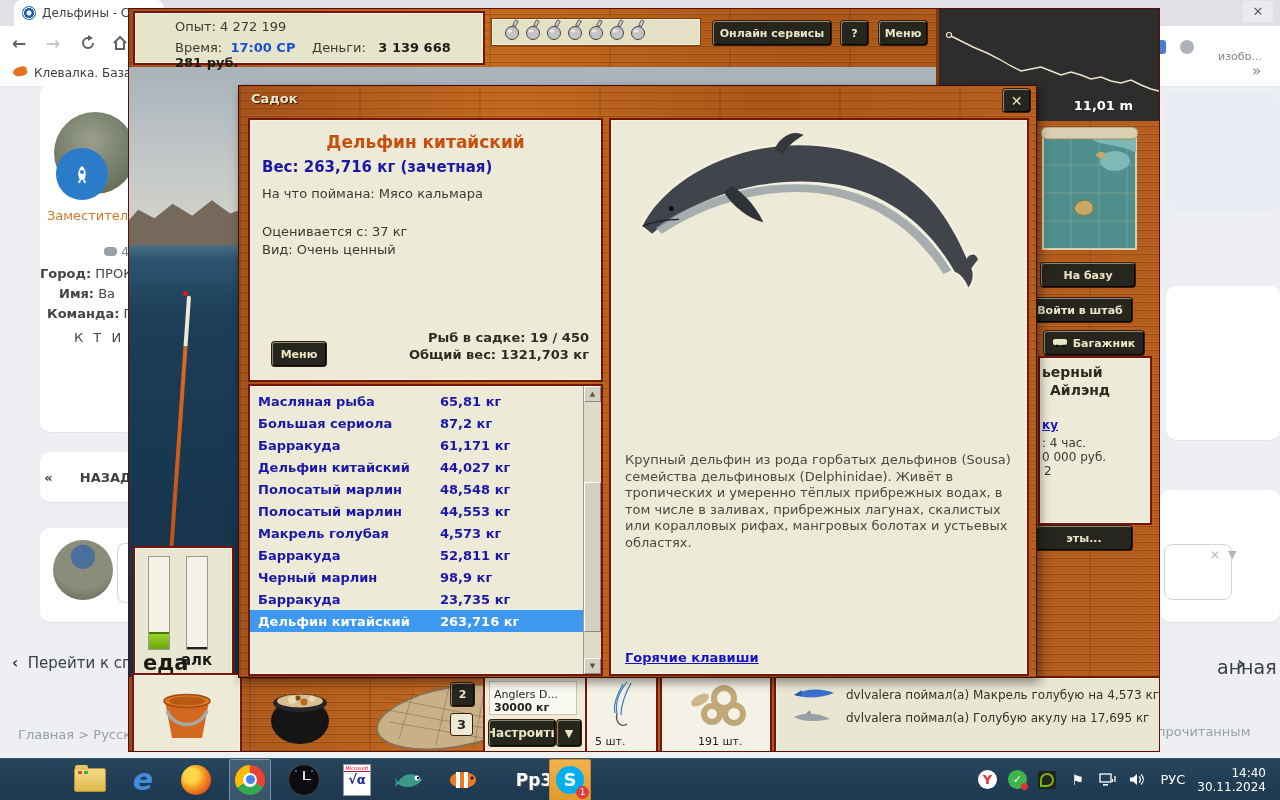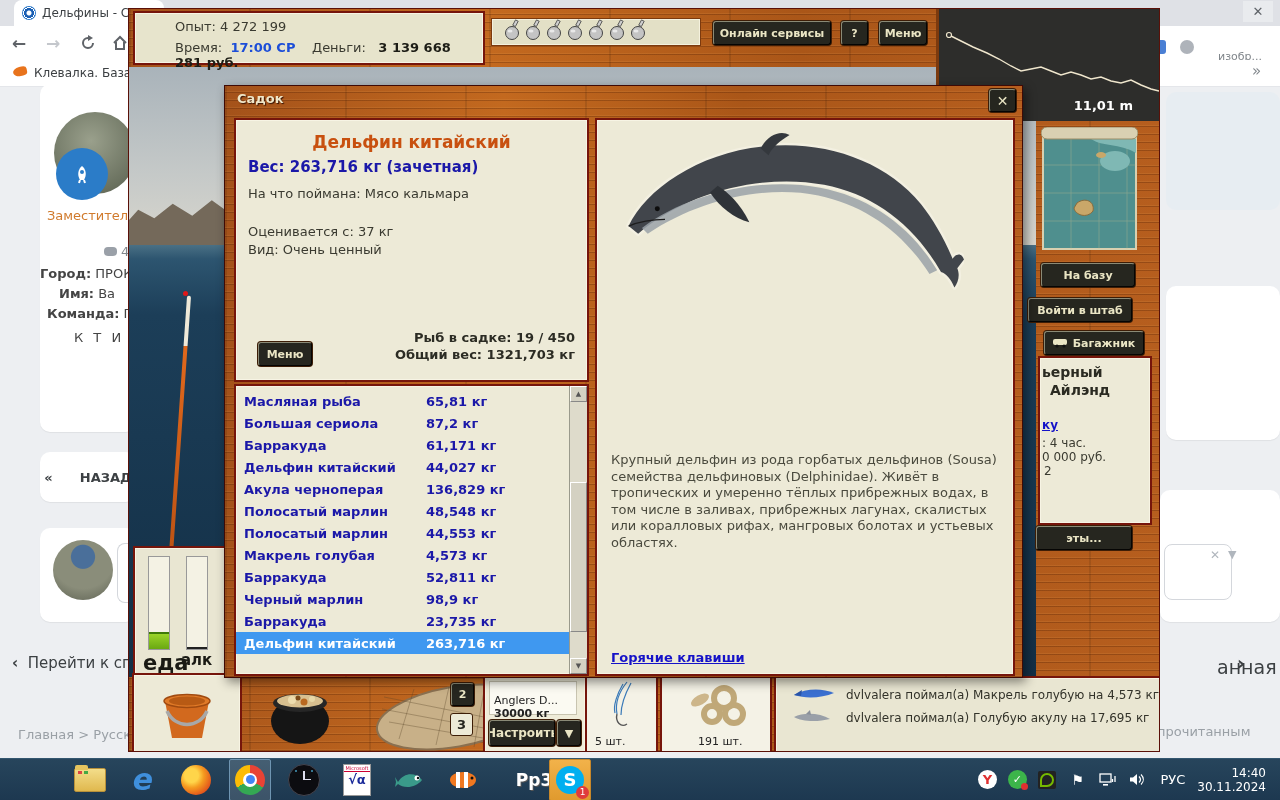--- a/index.html
+++ b/index.html
@@ -257,21 +257,21 @@
     </g>
   </svg>
   <div class="gbtn" style="left:322px;top:674px;width:21px;height:21px;">
       <span>2</span>
     </div>
   <div class="a" style="left:321px;top:704px;width:21px;height:21px;background:#EDEAD7;border:1px solid #3d1d06;border-radius:3px;display:flex;align-items:center;justify-content:center;font-weight:bold;font-size:13px;color:#26261F;">
       <span>3</span>
     </div>
 
   <div class="panel" style="left:354px;top:667px;width:100px;height:77px;background:#efecd9;">
-    <div class="a" style="left:4px;top:3px;width:88px;height:34px;background:#fbfaf2;border:1px solid #c8c4b0;padding:12px 4px;box-sizing:border-box;">
+    <div class="a" style="left:4px;top:3px;width:88px;height:34px;background:#fbfaf2;border:1px solid #c8c4b0;padding:6px 4px;box-sizing:border-box;">
       <div style="font-size:11px;color:#222;white-space:nowrap;">Anglers D...</div>
       <div style="font-size:11px;font-weight:bold;color:#222;">30000 кг</div>
     </div>
     <div class="gbtn" style="left:4px;top:42px;width:64px;height:24px;font-size:12px;">
         <span>Настроить</span>
       </div>
     <div class="gbtn" style="left:72px;top:42px;width:22px;height:24px;font-size:11px;">
         <span>▼</span>
       </div>
   </div>
@@ -307,21 +307,21 @@
     </svg>
     <div class="a" style="left:70px;top:10px;font-size:12px;color:#33332a;white-space:nowrap;">dvlvalera поймал(а) Макрель голубую на 4,573 кг</div>
     <svg width="40" height="14" viewBox="0 0 40 14" style="position:absolute;left:16px;top:32px;">
       <path d="M2,7 C12,2 28,3 38,9 C26,12 10,12 2,7 Z" fill="#9aa0a8"></path>
         <path d="M14,4 L18,0 L19,5 Z" fill="#8a909a"></path>
     </svg>
     <div class="a" style="left:70px;top:33px;font-size:12px;color:#33332a;white-space:nowrap;">dvlvalera поймал(а) Голубую акулу на 17,695 кг</div>
   </div>
 </div>
 
-<div class="a wood" id="dialog" style="left:224px;top:85px;width:799px;height:593px;border:1px solid #3f0a05;box-shadow:3px 4px 10px rgba(0,0,0,.45);box-sizing:border-box;padding-left:12px;">
+<div class="a wood" id="dialog" style="left:238px;top:85px;width:799px;height:593px;border:1px solid #3f0a05;box-shadow:3px 4px 10px rgba(0,0,0,.45);box-sizing:border-box;padding-left:12px;">
   <div class="a" style="left:0;top:0;width:100%;height:27px;">
     <span class="a" style="left:12px;top:5px;font-size:13px;font-weight:bold;color:#efe6c8;text-shadow:1px 1px 1px #3a1505;">Садок</span>
   </div>
   <div class="gbtn" style="right:6px;top:3px;width:25px;height:21px;font-size:14px;">
       <span>✕</span>
     </div>
 
   <div class="panel" style="left:9px;top:32px;width:355px;height:264px;box-sizing:border-box;">
     <div class="a" style="left:0;top:12px;width:100%;text-align:center;font-size:17px;font-weight:bold;color:#C8500F;">Дельфин китайский</div>
     <div class="a navy" style="left:12px;top:38px;font-size:15px;">Вес: 263,716 кг (зачетная)</div>
@@ -345,24 +345,20 @@
           <span class="fname navy">Большая сериола</span>
           <span class="fw navy">87,2 кг</span>
         </div>
       <div class="frow">
           <span class="fname navy">Барракуда</span>
           <span class="fw navy">61,171 кг</span>
         </div>
       <div class="frow">
           <span class="fname navy">Дельфин китайский</span>
           <span class="fw navy">44,027 кг</span>
-        </div>
-      <div class="frow">
-          <span class="fname navy">Акула черноперая</span>
-          <span class="fw navy">136,829 кг</span>
         </div>
       <div class="frow">
           <span class="fname navy">Полосатый марлин</span>
           <span class="fw navy">48,548 кг</span>
         </div>
       <div class="frow">
           <span class="fname navy">Полосатый марлин</span>
           <span class="fw navy">44,553 кг</span>
         </div>
       <div class="frow">

